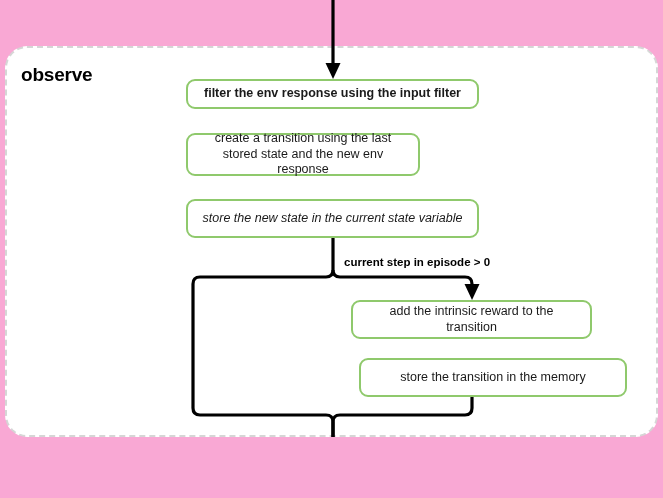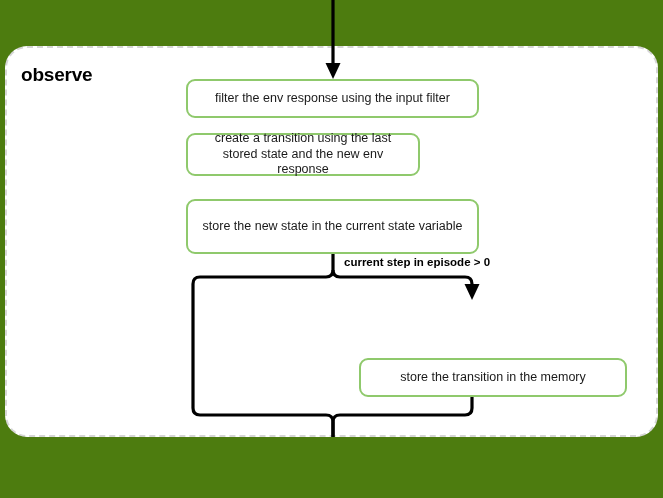--- a/index.html
+++ b/index.html
@@ -4,21 +4,21 @@
 <style>
   html, body {
     margin: 0;
     padding: 0;
     background: #000000;
   }
   #canvas {
     position: relative;
     width: 663px;
     height: 498px;
-    background: #4d7c0f;
+    background: #f9a8d4;
     overflow: hidden;
     font-family: "Liberation Sans", sans-serif;
   }
   
   #observe-group {
     position: absolute;
     left: 5px;
     top: 46px;
     width: 653px;
     height: 391px;
@@ -47,23 +47,23 @@
     display: flex;
     align-items: center;
     justify-content: center;
     text-align: center;
     font-size: 12.5px;
     line-height: 1.25;
     color: #1a1a1a;
     padding: 3px 10px;
     font-family: "Liberation Sans", sans-serif;
   }
-  #node-filter        { left: 186px; top: 79px;  width: 293px; height: 39px; }
+  #node-filter        { left: 186px; top: 79px;  width: 293px; height: 30px; font-weight: bold; }
   #node-create        { left: 186px; top: 133px; width: 234px; height: 43px; }
-  #node-store-state   { left: 186px; top: 199px; width: 293px; height: 55px; }
+  #node-store-state   { left: 186px; top: 199px; width: 293px; height: 39px; font-style: italic; }
   #node-intrinsic     { left: 351px; top: 300px; width: 241px; height: 39px; }
   #node-store-trans   { left: 359px; top: 358px; width: 268px; height: 39px; border-radius: 9px; }
 
   
   #edge-label {
     position: absolute;
     left: 344px;
     top: 256px;
     font-size: 11.5px;
     font-weight: bold;
@@ -130,18 +130,19 @@
              Q333,415 333,422
              L333,437"></path>
   </svg>
 
   <div class="node" id="node-filter">filter the env response using the input filter</div>
 
   <div class="node" id="node-create">create a transition using the last stored state and the new env response</div>
 
   <div class="node" id="node-store-state">store the new state in the current state variable</div>
 
+  <div class="node" id="node-intrinsic">add the intrinsic reward to the transition</div>
 
   <div class="node" id="node-store-trans">store the transition in the memory</div>
 
   <div id="edge-label">current step in episode &gt; 0</div>
 
 </div>
 
 </body></html>

